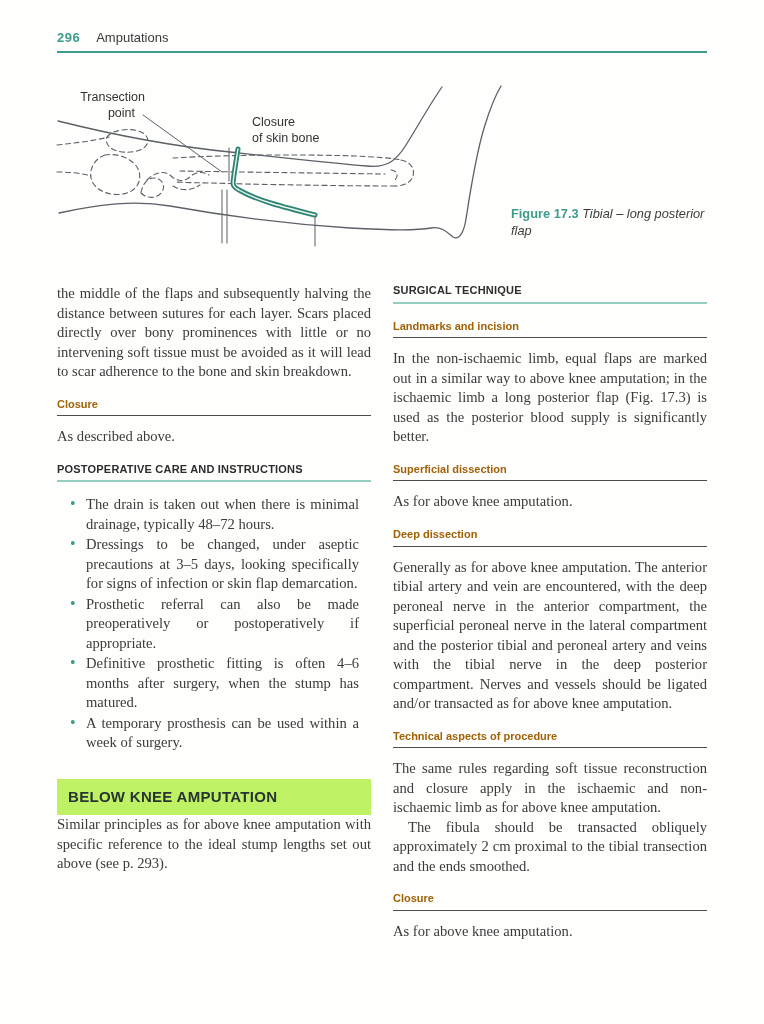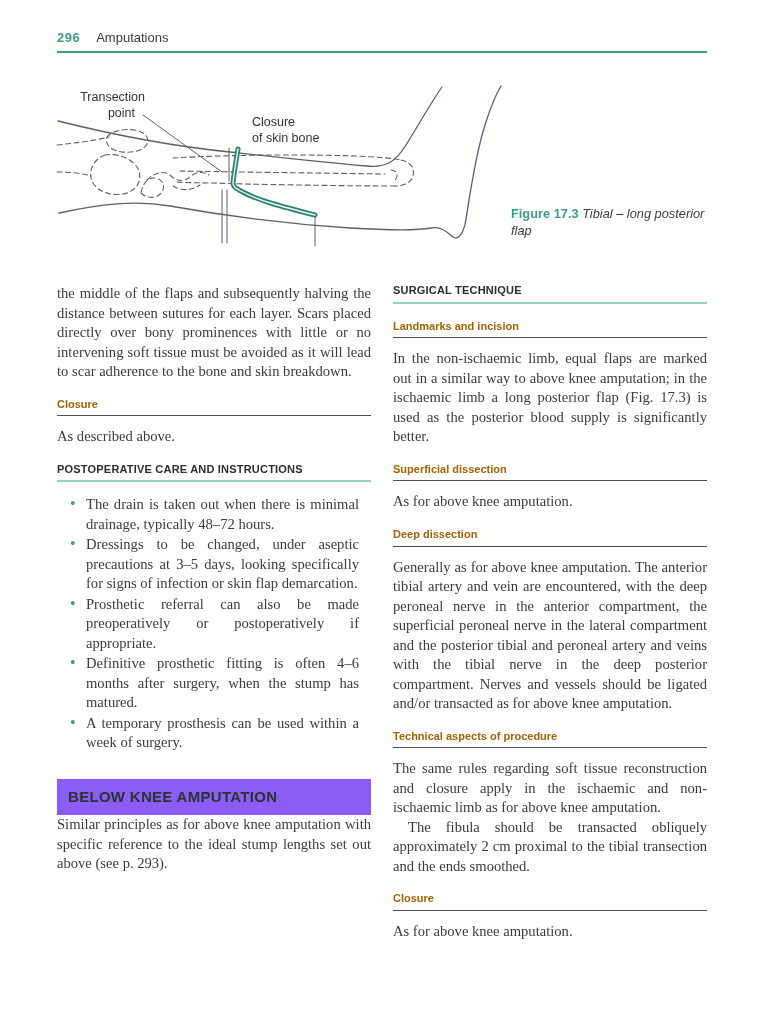--- a/index.html
+++ b/index.html
@@ -52,21 +52,21 @@
   .mt0{margin-top:0;}
   ul.bullets{list-style:none;margin:13px 0 0;padding:0;}
   ul.bullets li{
     position:relative;padding-left:17px;margin:0 12px 1px;text-align:justify;
   }
   ul.bullets li::before{
     content:"\2022";position:absolute;left:1px;top:-1px;
     color:#3e9c8b;font-size:16px;
   }
   .banner{
-    margin:26px 0 0;padding:8px 11px 9px;background:#8b5cf6;
+    margin:26px 0 0;padding:8px 11px 9px;background:#bef264;
     font-family:"Liberation Sans",sans-serif;font-size:15px;font-weight:bold;
     color:#283431;letter-spacing:0.3px;
   }
   .after-banner{margin-top:15px;}
 </style>
 </head>
 <body>
 
 <div class="page">
 

